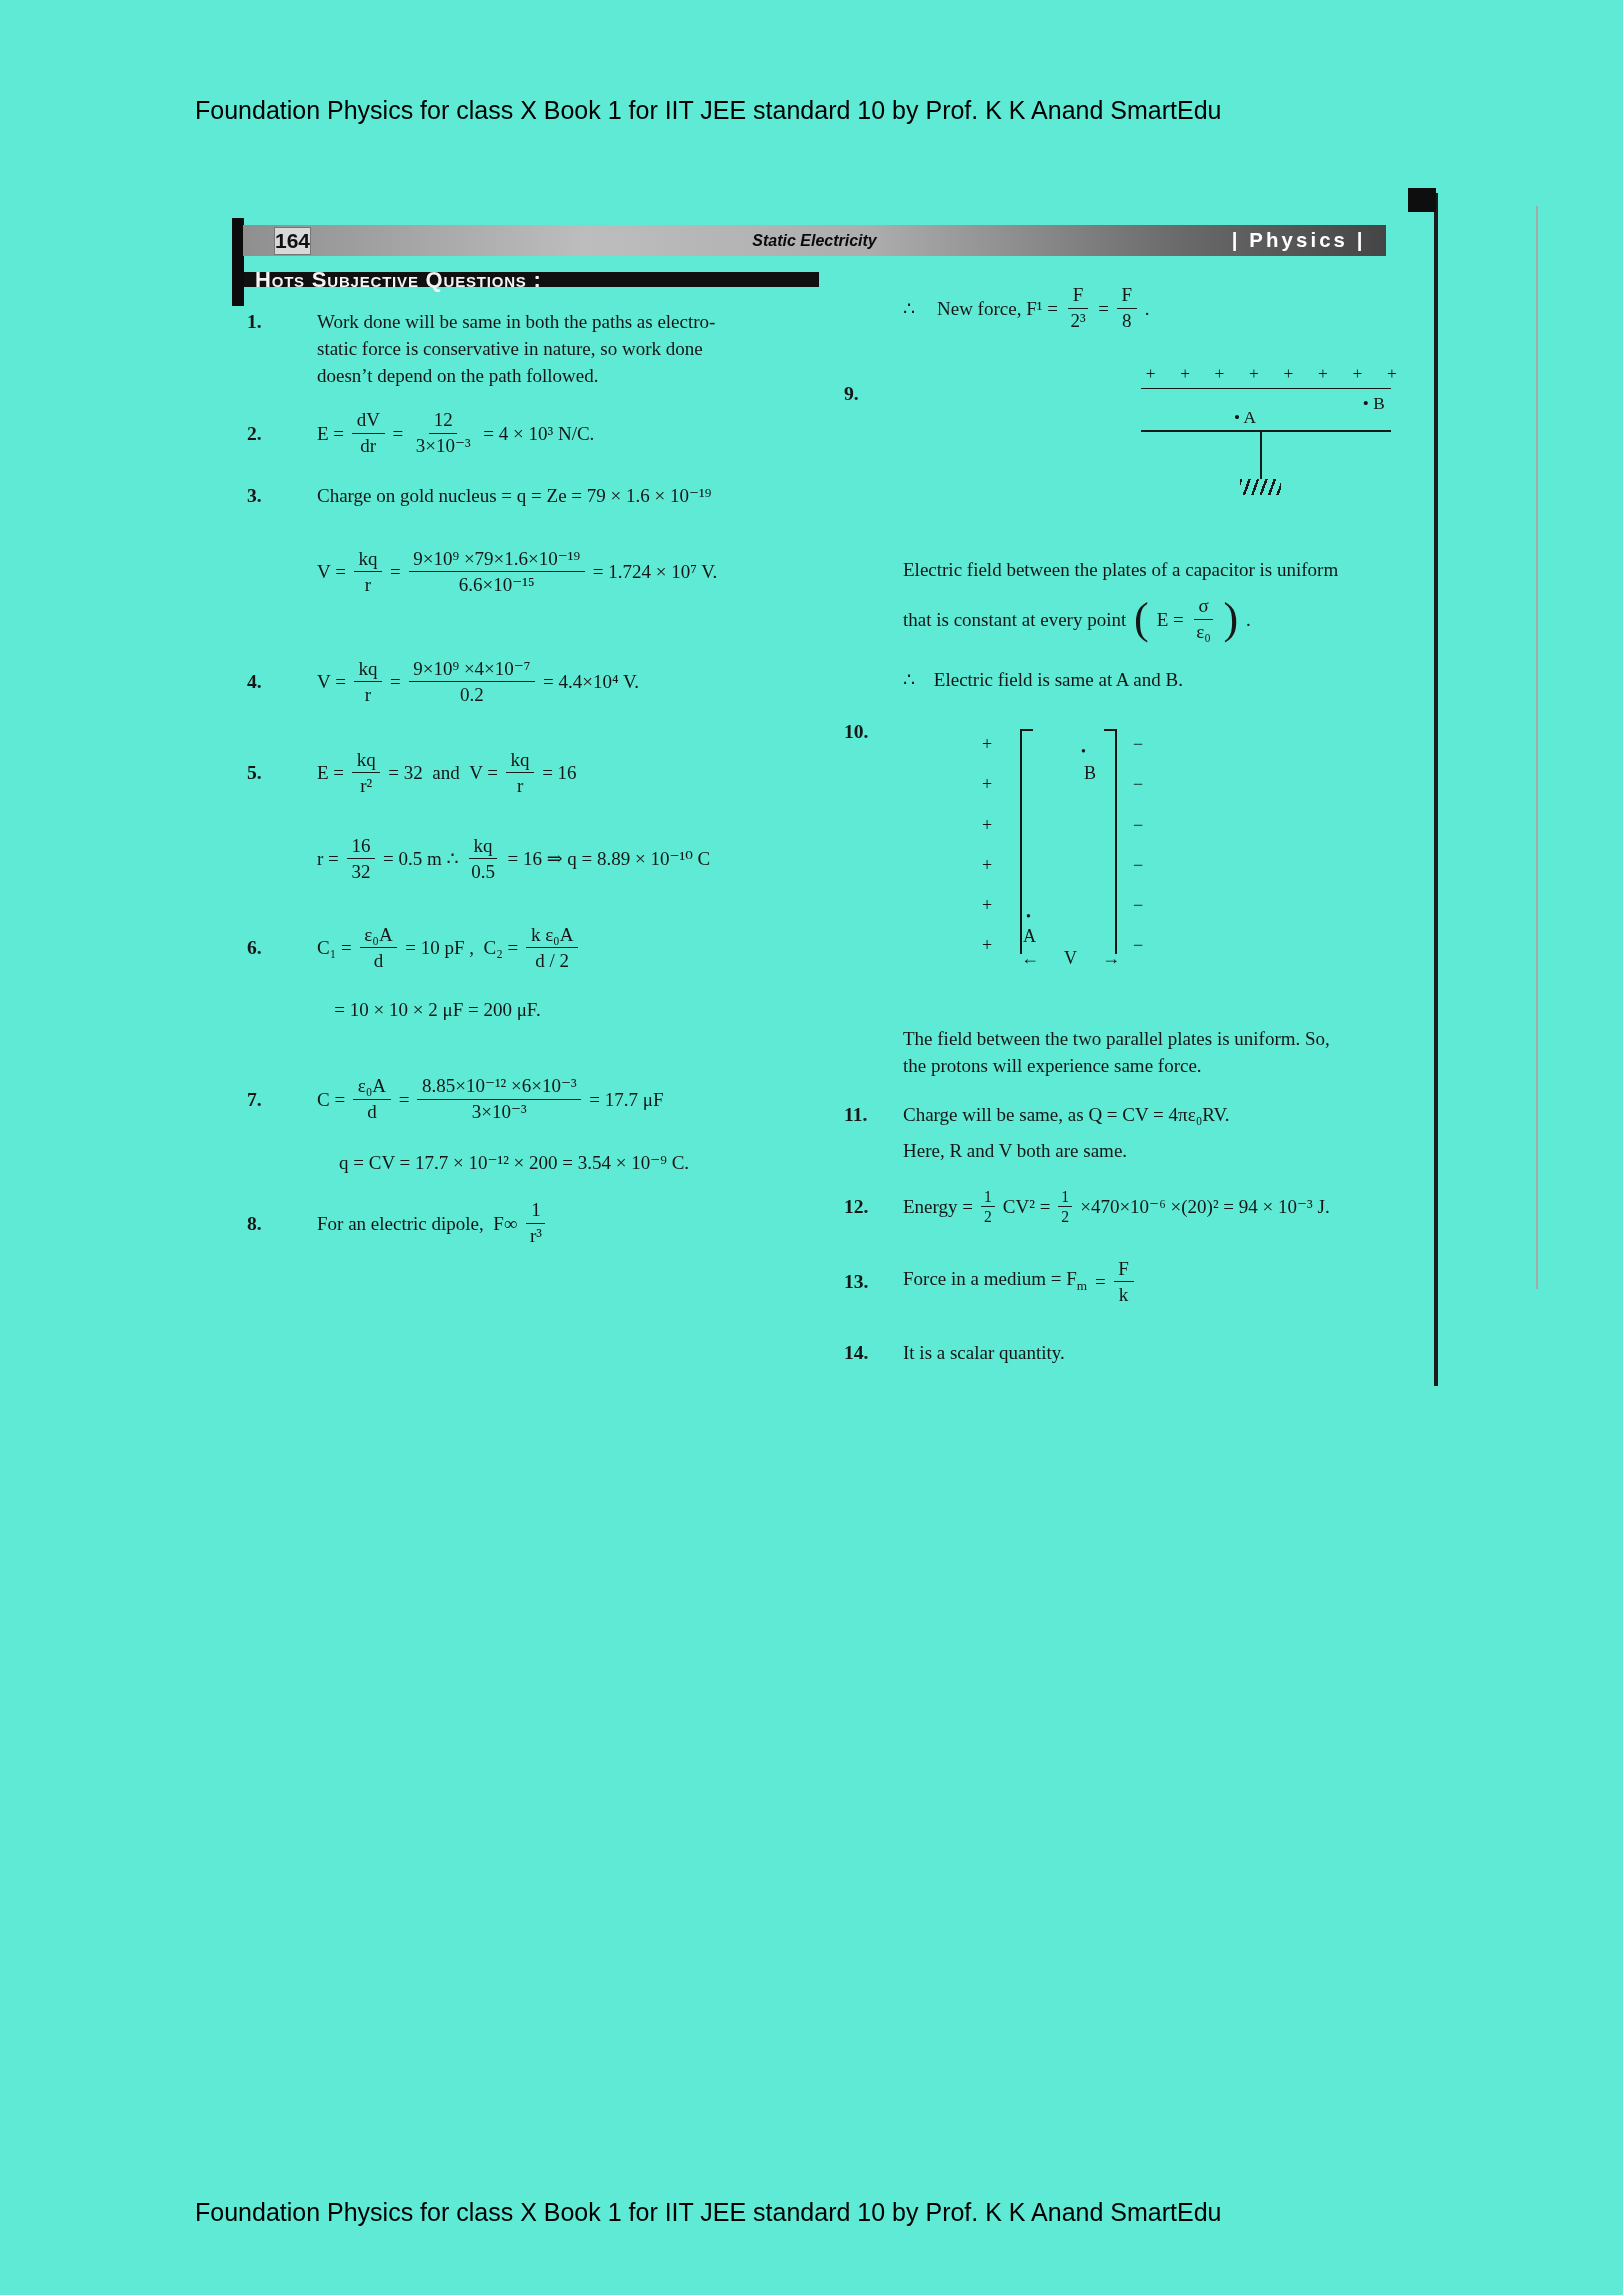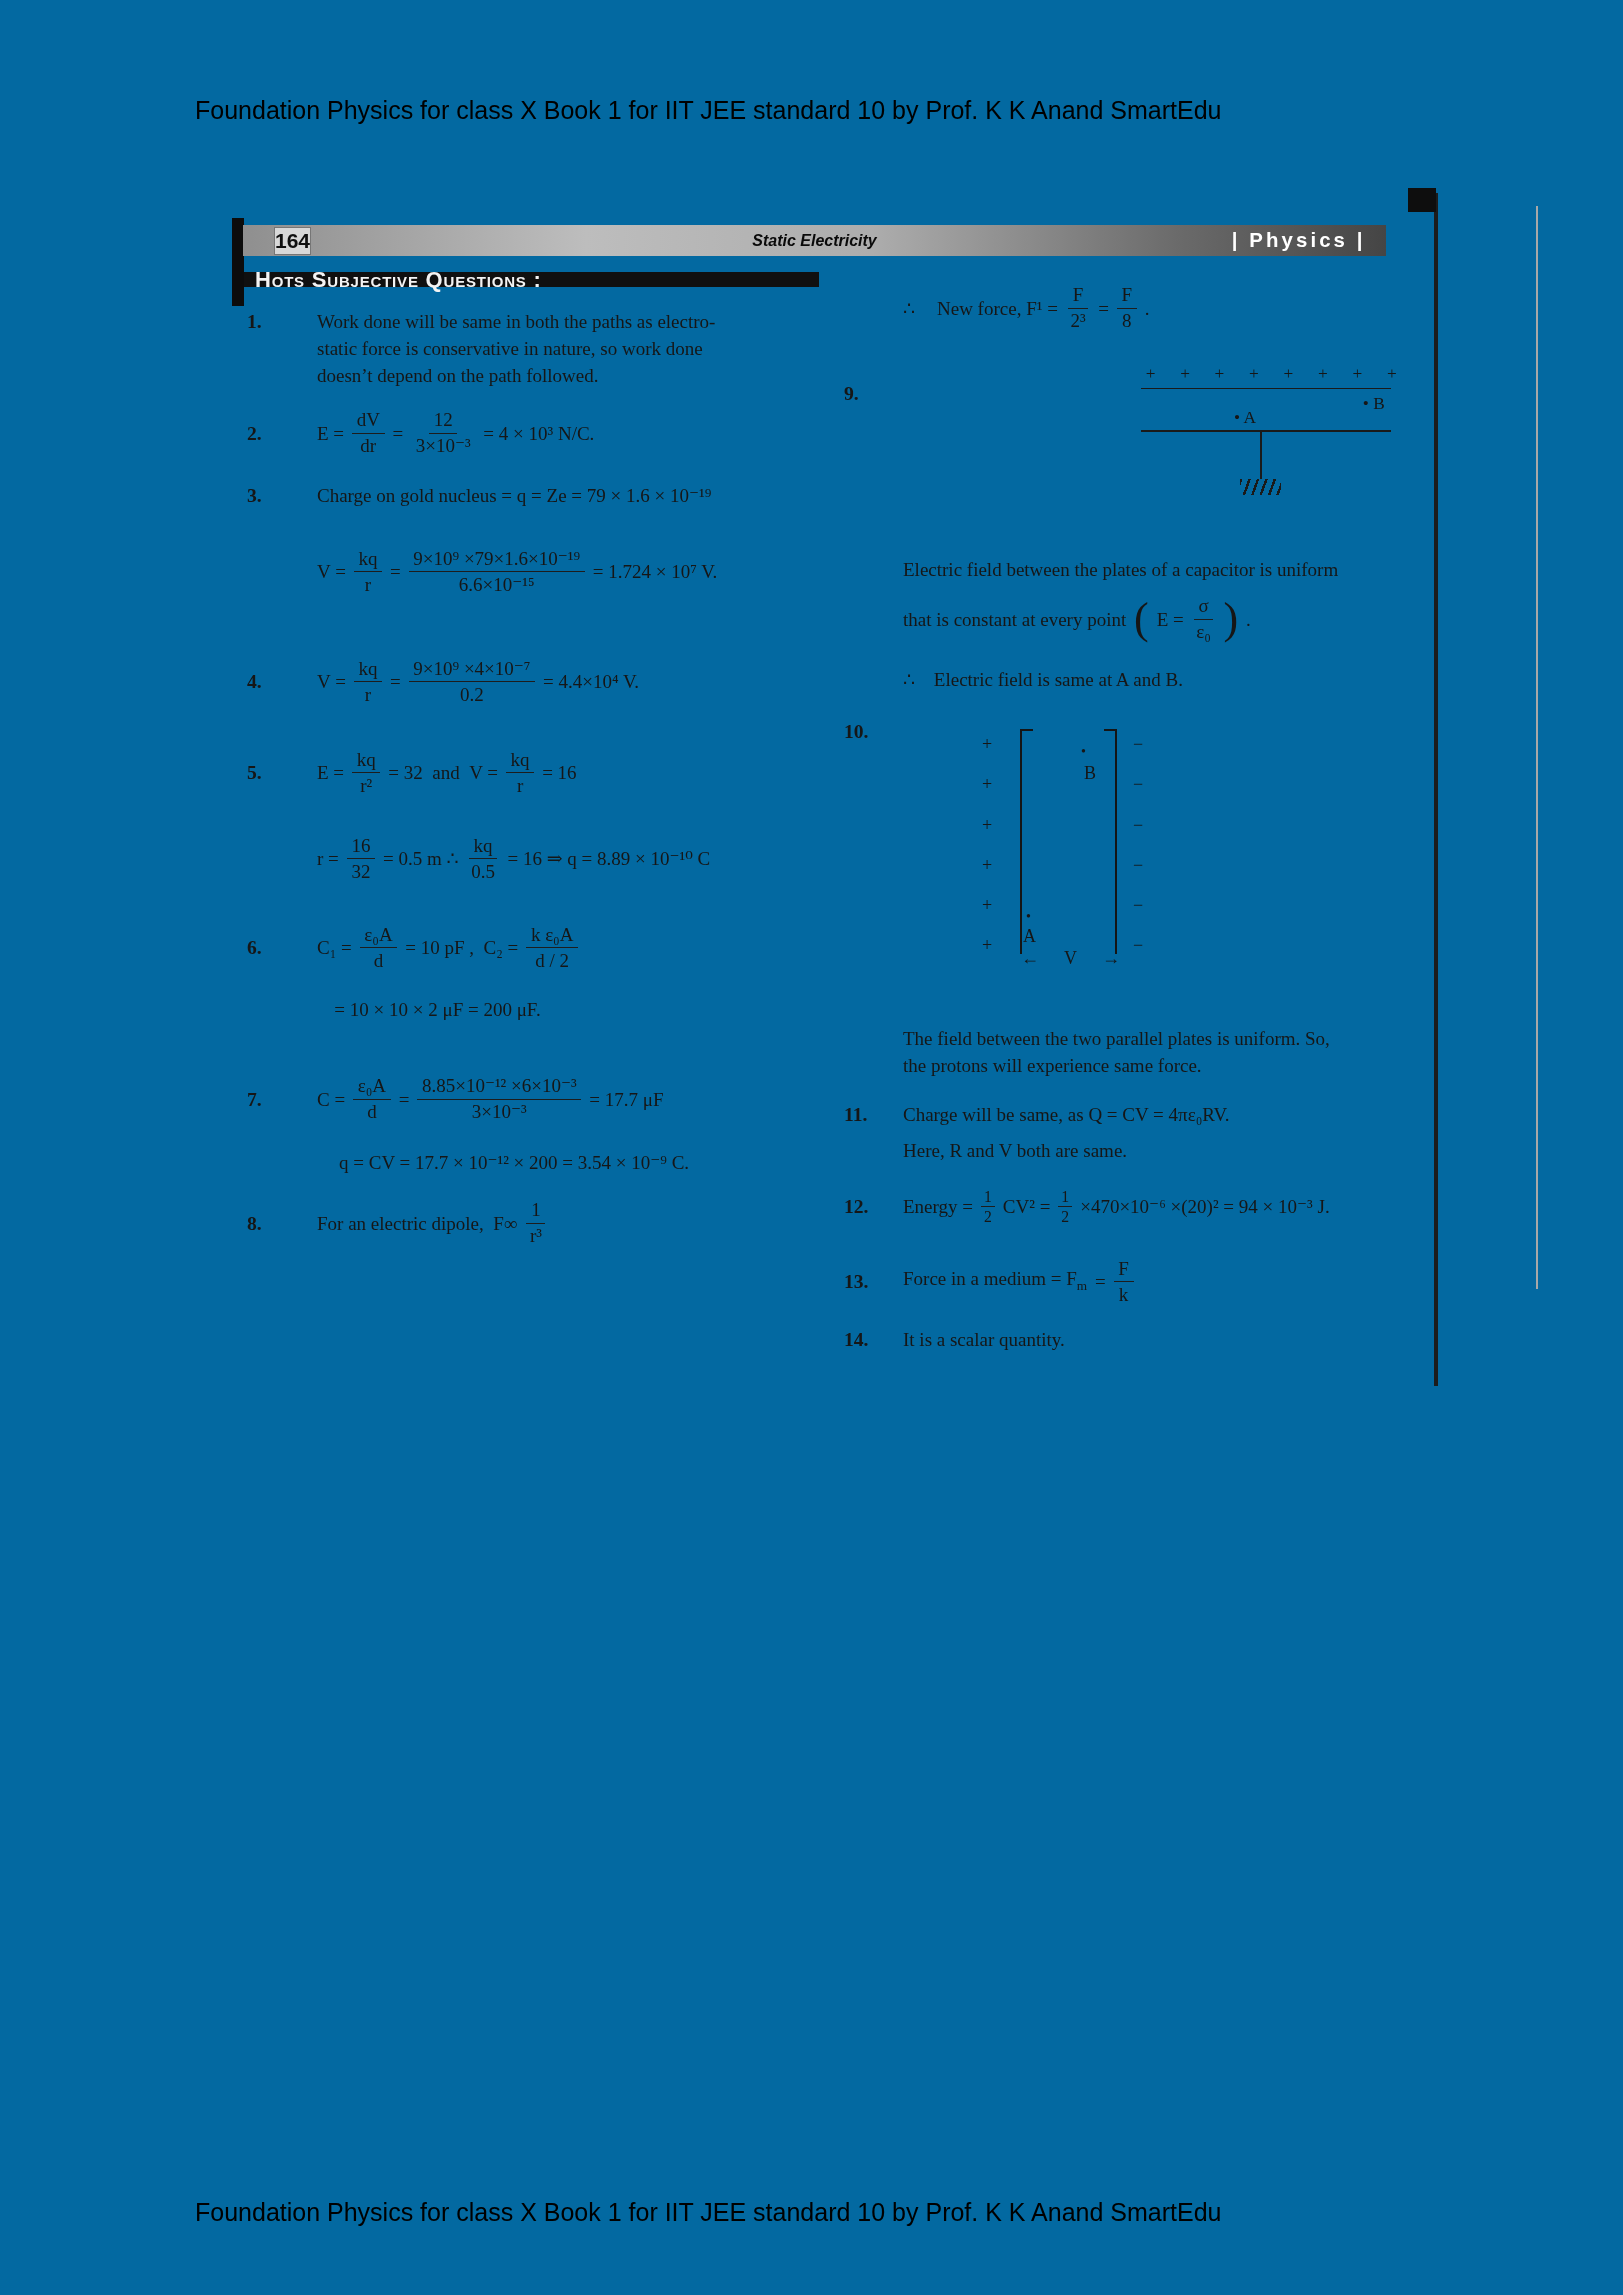--- a/index.html
+++ b/index.html
@@ -1,18 +1,18 @@
 <!DOCTYPE html>
 <html style="font-size:12.6px"><head>
 <meta charset="utf-8">
 <style>
   * { margin:0; padding:0; box-sizing:border-box; }
   html,body { background:#ffffff; }
   body { width:1623px; height:2295px; font-family:"Liberation Serif","DejaVu Serif",serif; color:#161616; }
-  .page { position:relative; width:1623px; height:2295px; background:#0369a1; overflow:hidden; }
+  .page { position:relative; width:1623px; height:2295px; background:#5eead4; overflow:hidden; }
 
   .book-line { position:absolute; left:195px; font-family:"Liberation Sans",sans-serif; font-size:25px; color:#000; white-space:nowrap; }
   .book-line.top { top:96px; }
   .book-line.bottom { top:2198px; }
 
   
   .left-ink   { position:absolute; left:232px; top:218px; width:11.8px; height:88px; background:#0c0c0c; }
   .right-edge { position:absolute; left:1434px; top:193px; width:3.9px; height:1193px; background:#1c1c1c; }
   .corner-ink { position:absolute; left:1408px; top:188px; width:28px; height:23.6px; background:#0e0e0e; }
   .paper-edge { position:absolute; left:1536px; top:206px; width:1.6px; height:1083px; background:#a8a8a8; }
@@ -379,21 +379,21 @@
           <span><span>Force in a medium = F</span><sub>m</sub></span>
           <span>=</span>
           <span class="frac">
               <span class="num">F</span>
               <span class="den">k</span>
             </span>
         </div>
       </div>
     </div>
 
-    <div class="item" style="margin-top:19px">
+    <div class="item" style="margin-top:32px">
       <div class="qnum">14.</div>
       <div class="qbody">
         <div class="line">It is a scalar quantity.</div>
       </div>
     </div>
 
   </div>
 
   <div class="book-line bottom">Foundation Physics for class X Book 1 for IIT JEE standard 10 by Prof. K K Anand SmartEdu</div>
 

